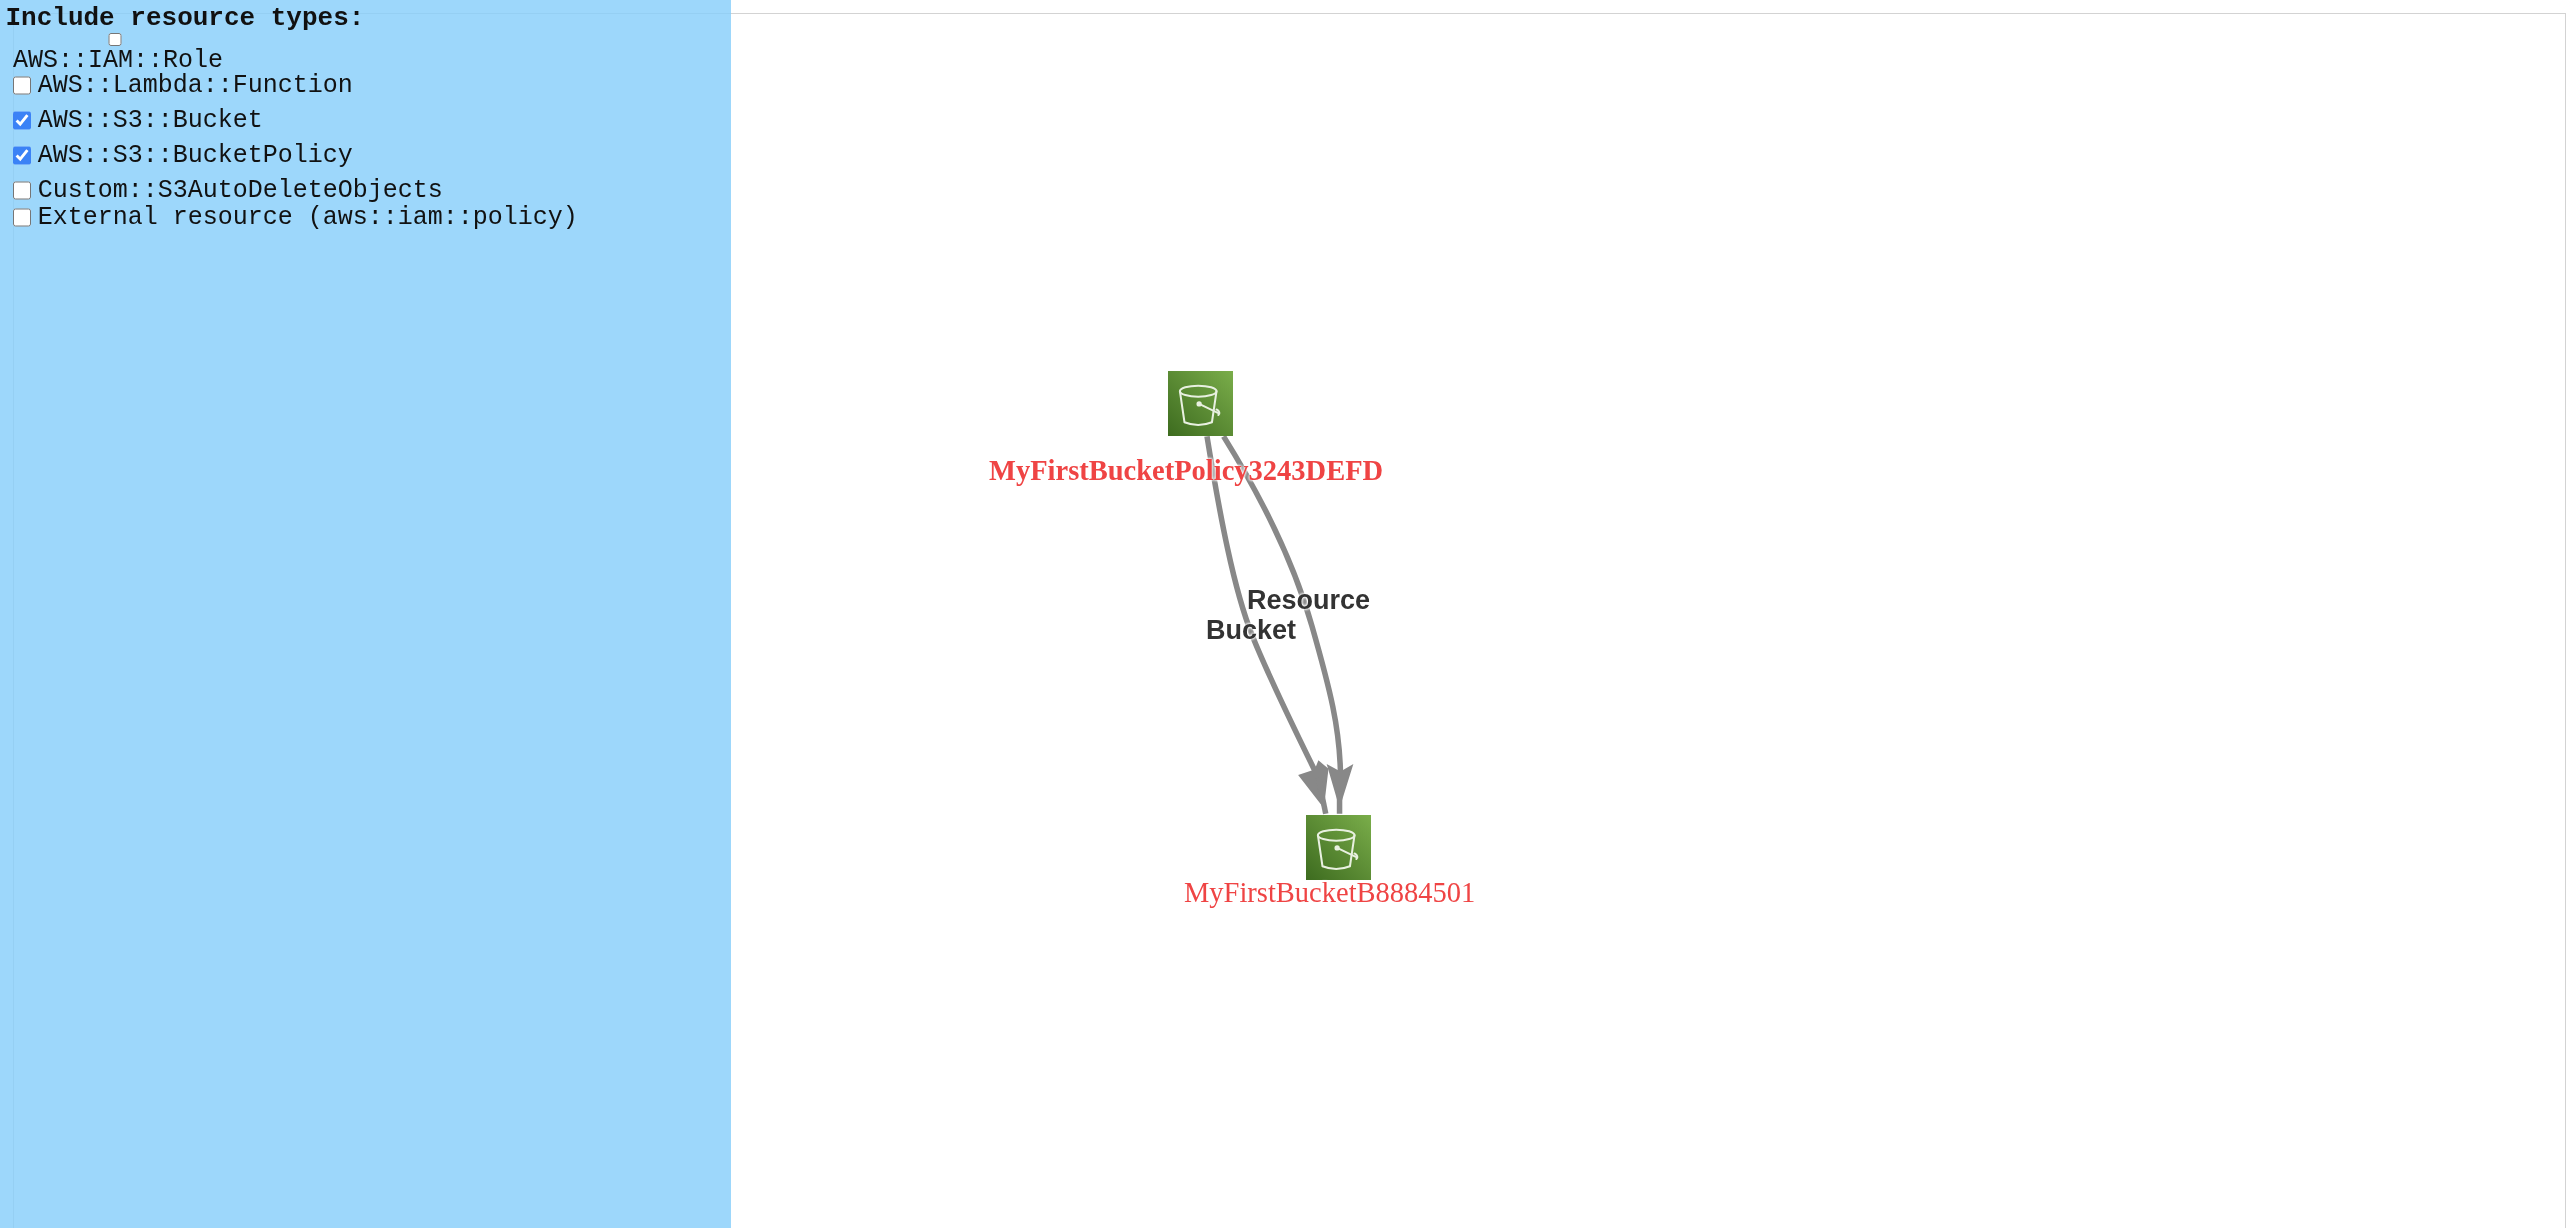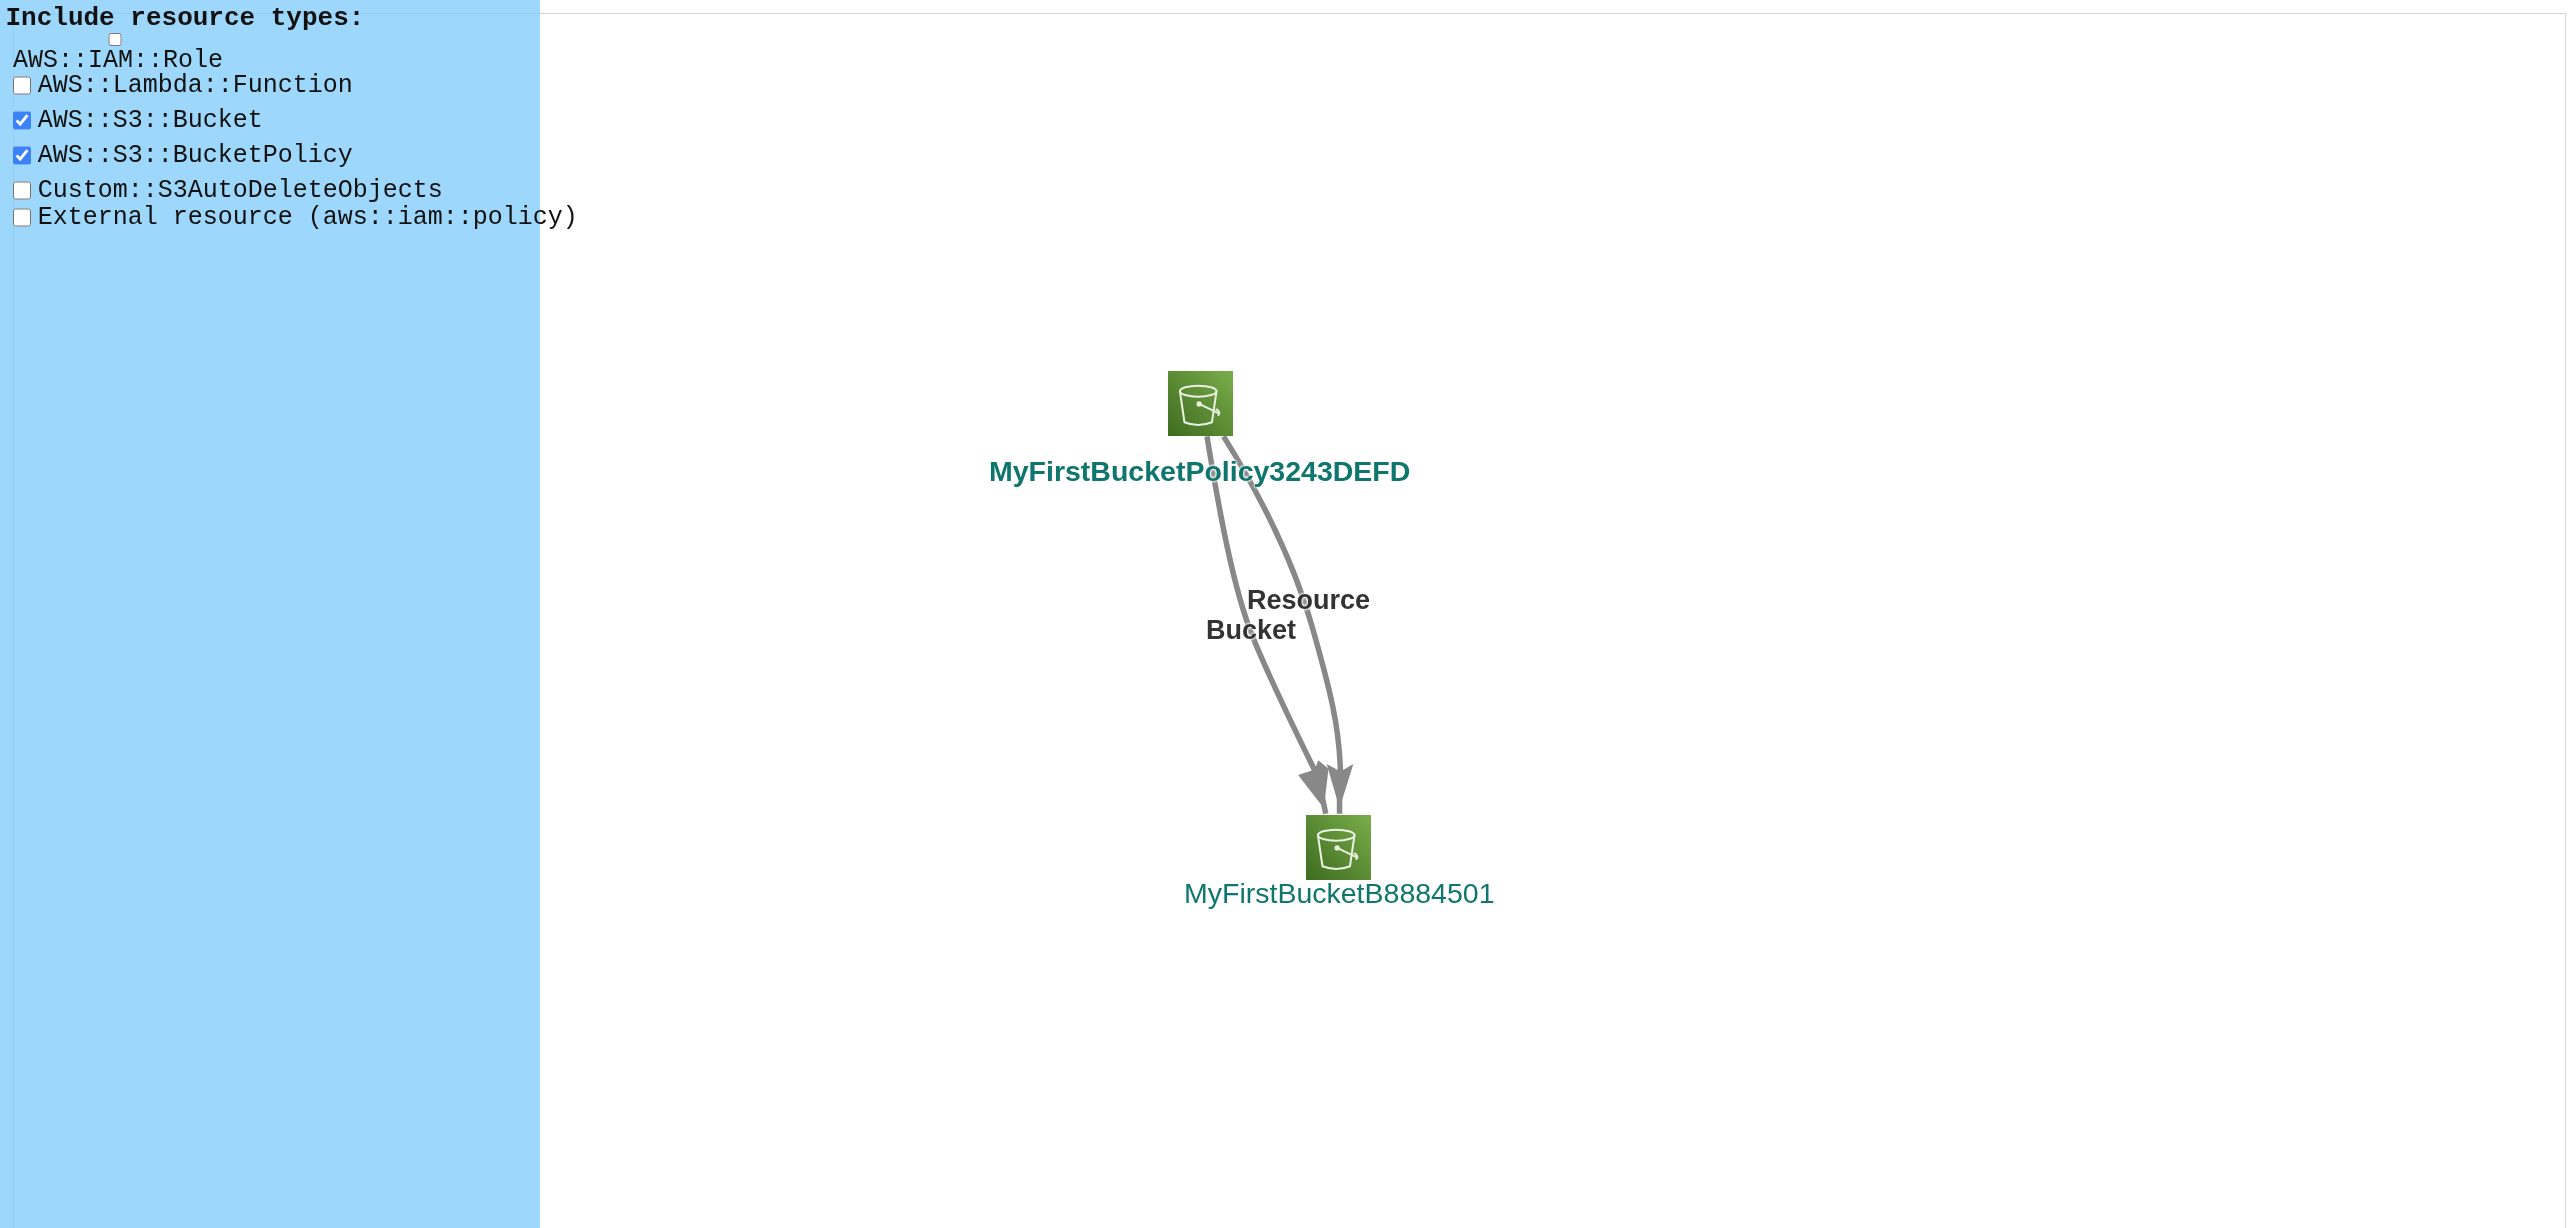--- a/index.html
+++ b/index.html
@@ -25,21 +25,21 @@
       position: absolute;
       left: 0;
       top: 0;
       width: 2576px;
       height: 1228px;
     }
     .sidebar {
       position: absolute;
       left: 0;
       top: 0;
-      width: 540px;
+      width: 731px;
       height: 1228px;
       background: rgba(135, 206, 250, 0.82);
       font-family: "Liberation Mono", "DejaVu Sans Mono", monospace;
       color: #111;
     }
     .sidebar-title {
       position: absolute;
       left: 5.5px;
       top: 0px;
       font-size: 26px;
@@ -57,23 +57,23 @@
       font-size: 25px;
     }
     .type-row input[type="checkbox"] {
       width: 18.4px;
       height: 18.4px;
       margin: 0 6.4px 0 0;
       accent-color: #3b82f6;
     }
     .node-label {
       position: absolute;
-      font-family: Liberation Sans, sans-serif;
+      font-family: Liberation Serif, serif;
       font-size: 28.5px;
-      color: #0f766e;
+      color: #ef4444;
       white-space: nowrap;
       text-shadow: 0 0 2.8px #fff, 0 0 2.8px #fff, 0 0 2.8px #fff;
     }
     .node-label.bold { font-weight: bold; }
     .edge-label {
       position: absolute;
       font-family: "Liberation Sans", "DejaVu Sans", sans-serif;
       font-size: 27px;
       font-weight: bold;
       color: #333333;

